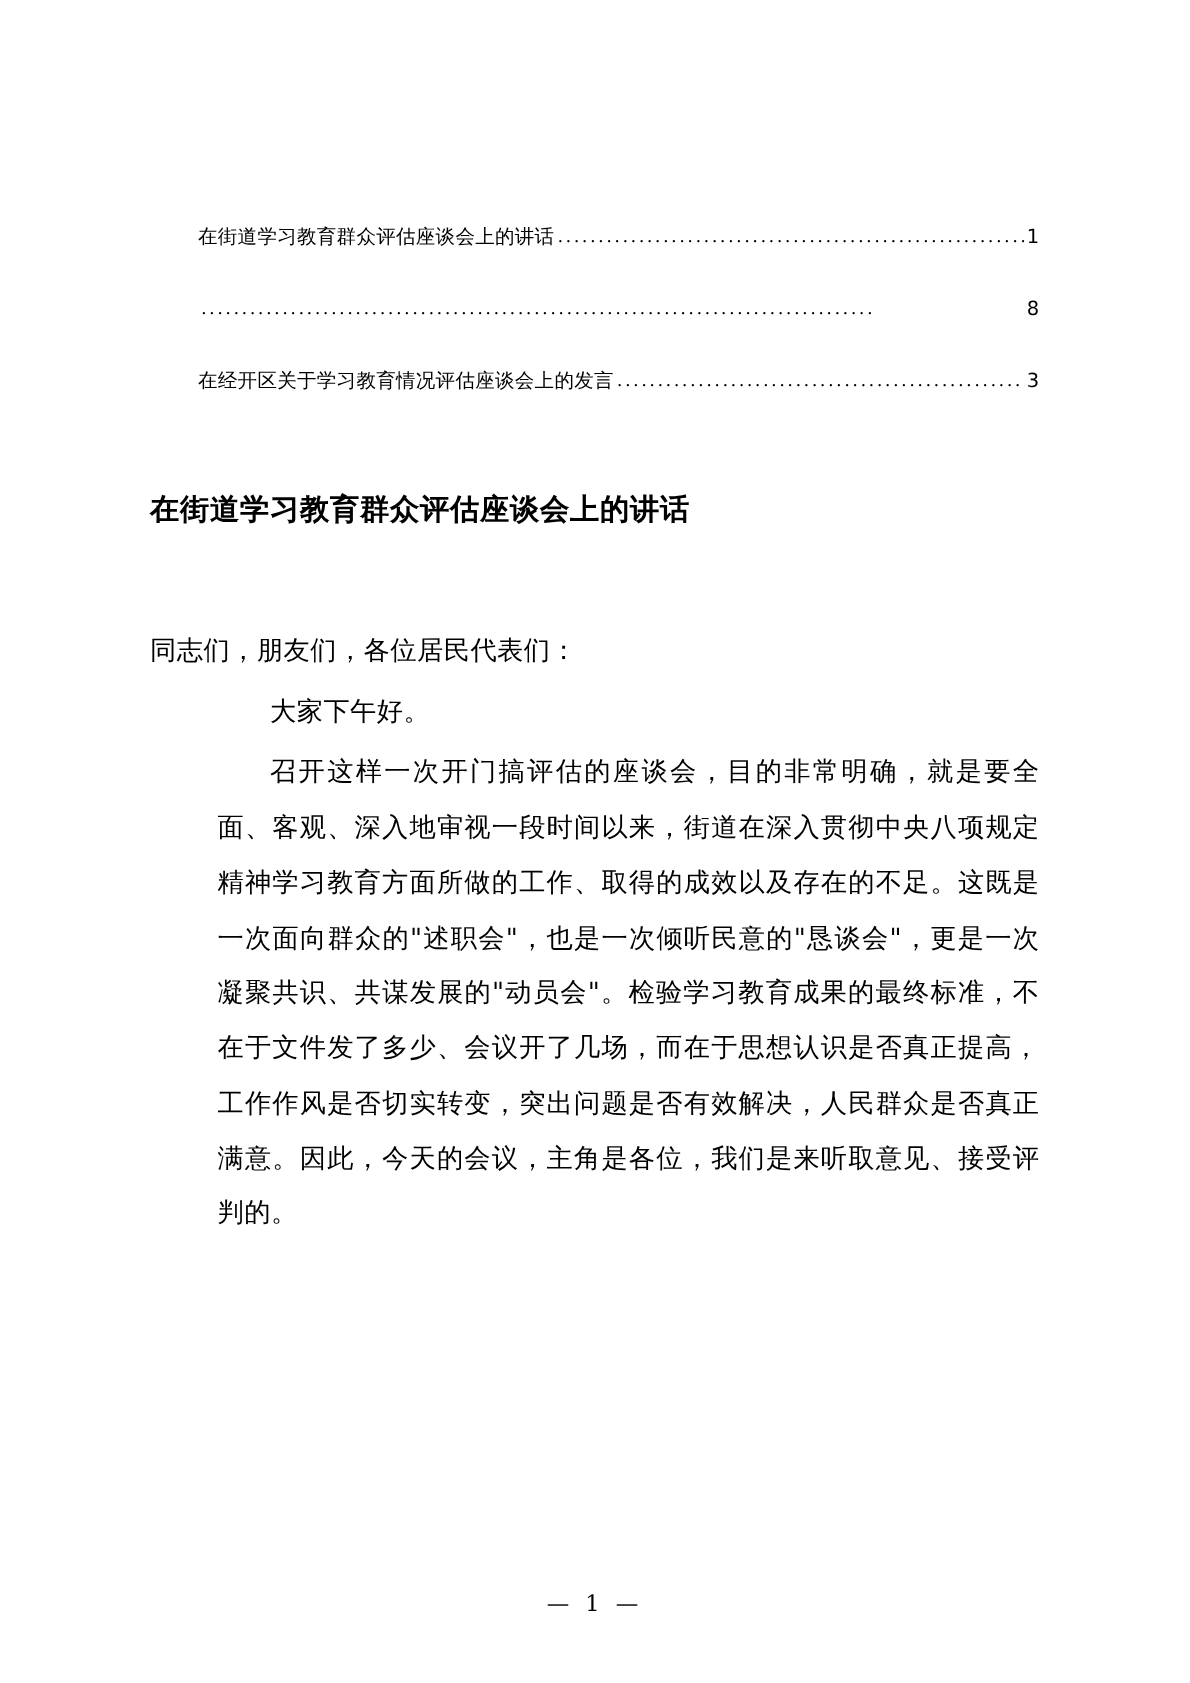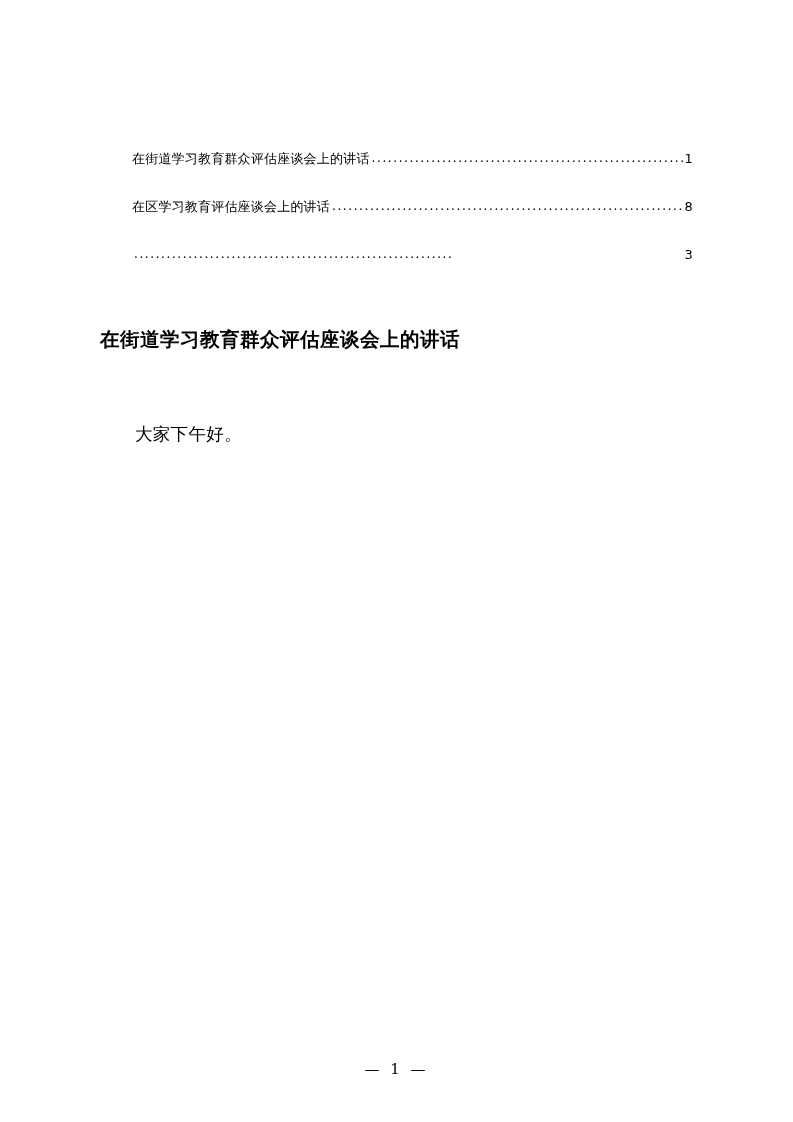--- a/index.html
+++ b/index.html
@@ -79,20 +79,21 @@
     font-family: "DejaVu Serif", "Liberation Serif", serif;
     font-size: 17.5px;
     line-height: 2.1;
     text-align: justify;
     text-justify: inter-ideograph;
     margin: 0 0 4px 0;
     letter-spacing: 0.3px;
   }
   .para.indent {
     text-indent: 2em;
+    margin-left: 45px;
   }
 
   
   .footer {
     position: absolute;
     left: 0;
     bottom: 44px;
     width: 793px;
     text-align: center;
     font-family: "DejaVu Serif", "Liberation Serif", serif;
@@ -107,35 +108,37 @@
 
   <div class="toc">
 
     <div class="toc-item">
       <span class="toc-title">在街道学习教育群众评估座谈会上的讲话</span>
       <span class="toc-dots">...........................................................................</span>
       <span class="toc-page">1</span>
     </div>
 
     <div class="toc-item">
-      <span class="toc-title">在区学习教育评估座谈会上的讲话</span>
       <span class="toc-dots">...................................................................................</span>
       <span class="toc-page">8</span>
     </div>
 
     <div class="toc-item">
+      <span class="toc-title">在经开区关于学习教育情况评估座谈会上的发言</span>
       <span class="toc-dots">...........................................................</span>
       <span class="toc-page">3</span>
     </div>
 
   </div>
 
   <h1 class="doc-title">在街道学习教育群众评估座谈会上的讲话</h1>
 
   <div class="body-block">
+    <p class="para">同志们，朋友们，各位居民代表们：</p>
     <p class="para indent">大家下午好。</p>
+    <p class="para indent">召开这样一次开门搞评估的座谈会，目的非常明确，就是要全面、客观、深入地审视一段时间以来，街道在深入贯彻中央八项规定精神学习教育方面所做的工作、取得的成效以及存在的不足。这既是一次面向群众的"述职会"，也是一次倾听民意的"恳谈会"，更是一次凝聚共识、共谋发展的"动员会"。检验学习教育成果的最终标准，不在于文件发了多少、会议开了几场，而在于思想认识是否真正提高，工作作风是否切实转变，突出问题是否有效解决，人民群众是否真正满意。因此，今天的会议，主角是各位，我们是来听取意见、接受评判的。</p>
   </div>
 
 </div>
 
 <div class="footer">
   <span>— 1 —</span>
 </div>
 
 </body></html>

